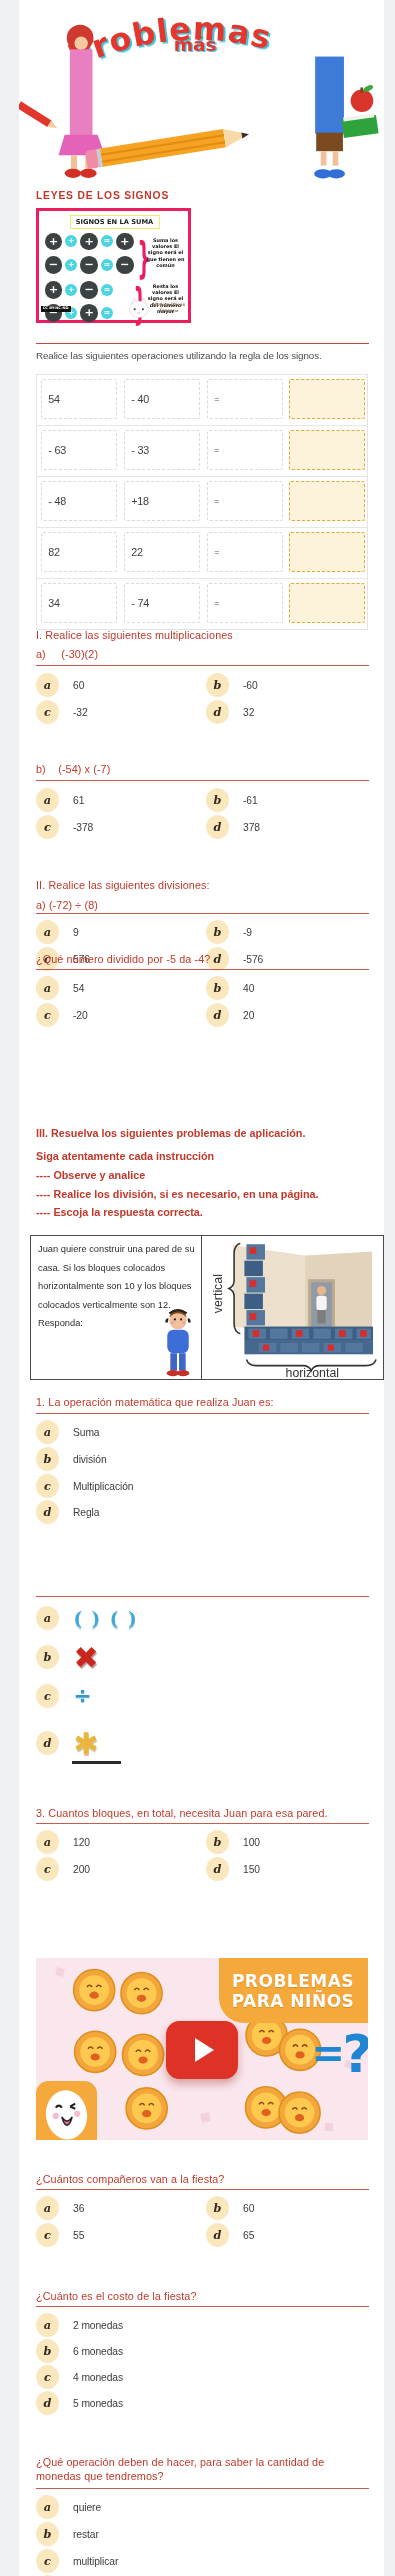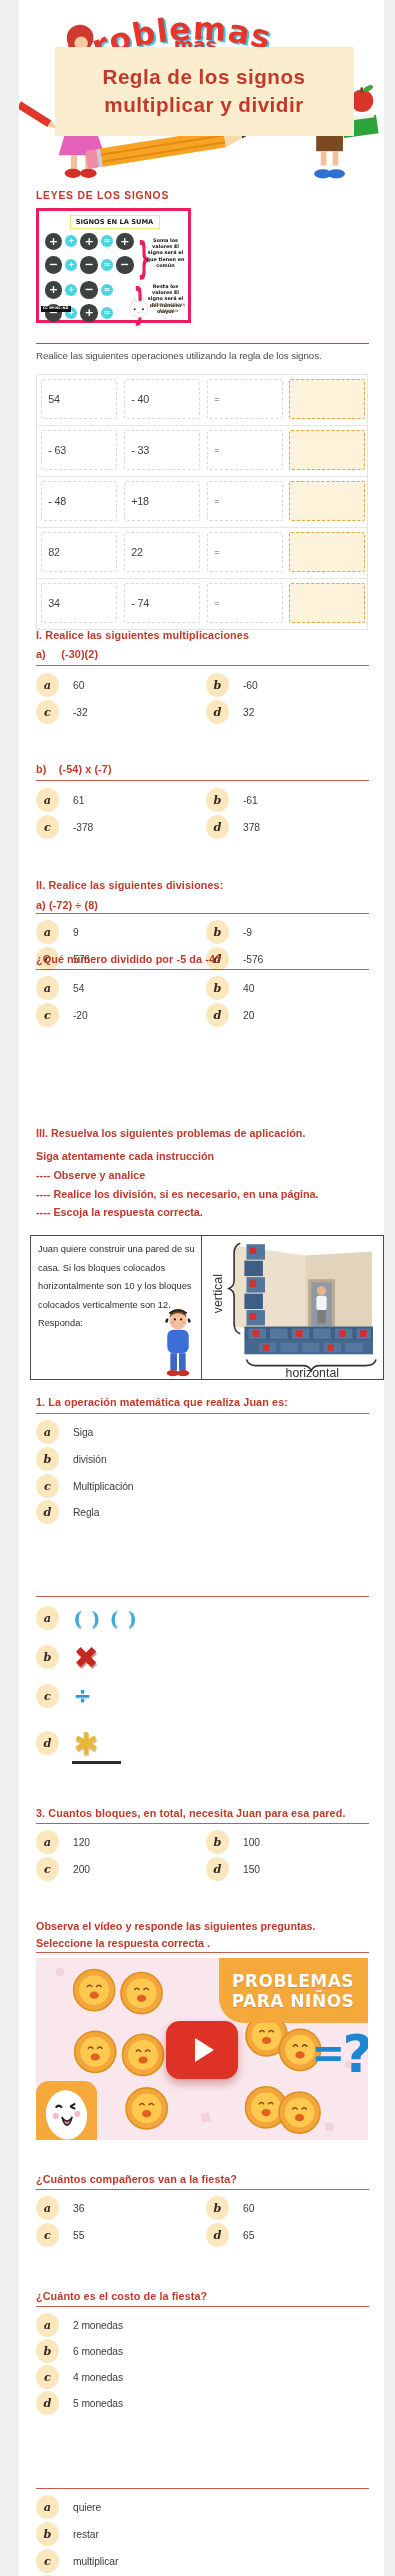--- a/index.html
+++ b/index.html
@@ -35,21 +35,21 @@
   .ops{position:absolute;left:17px;top:374px;width:332px;background:#fff;border:0.5px solid #e4e4e4;box-sizing:border-box}
   .ops-row{position:relative;height:50px;border-bottom:0.5px solid #e6e6e6}
   .ops-row:last-child{border-bottom:none}
   .cell{position:absolute;top:4.1px;height:40px;width:76px;box-sizing:border-box;border:1px dashed #d9d9d9;border-radius:2.1px;
     background:#fff;display:flex;align-items:center;padding-left:6.7px;font-size:10.8px;font-weight:500;color:#3f3f3f;letter-spacing:-0.2px}
   .cell.eq{font-size:8.8px;color:#555}
   .cell.ans{background:#fcf3da;border-color:#e2a63d}
 
   
   .q{position:absolute;left:17.5px;width:333px}
-  .qt{position:absolute;left:0;font-weight:700;font-size:10.8px;line-height:14.4px;color:#c2392b;letter-spacing:0.1px}
+  .qt{position:absolute;left:0;font-weight:400;font-size:10.8px;line-height:14.4px;color:#c2392b;letter-spacing:0.1px}
   .qrule{position:absolute;left:0;width:333px;border-top:1px solid rgba(192,74,58,.9)}
   .opts{position:absolute;left:0;width:333px}
   .opt{position:absolute;display:flex;align-items:center;height:24px}
   .badge{flex:0 0 23px;width:23px;height:24px;border-radius:50%;background:#fae7be;display:flex;align-items:center;justify-content:center;
     font:italic 700 11.3px "DejaVu Serif",serif;color:#33291f}
   .otext{margin-left:14px;font-size:10.3px;font-weight:500;color:#3c3c3c;letter-spacing:-0.1px;white-space:nowrap}
   .icon-parens{margin-left:14.4px;font:700 18.5px "DejaVu Serif",serif;color:#3fa9dc;text-shadow:0 1.5px 0.5px rgba(30,90,140,.3);letter-spacing:1.5px}
   .icon-cross{margin-left:14.4px;font:700 30px "DejaVu Sans",sans-serif;color:#c8271f;text-shadow:1px 1.5px 1px rgba(120,10,0,.45)}
   .icon-divide{margin-left:14.4px;font:700 21.6px "DejaVu Sans",sans-serif;color:#2e9bd6;text-shadow:0 1px 0.5px rgba(20,80,130,.3)}
   .icon-asterisk{margin-left:14.4px;font:700 30px "DejaVu Sans",sans-serif;color:#e9b63c;text-shadow:0.5px 1.5px 1px rgba(150,100,0,.4)}
@@ -122,24 +122,20 @@
       <ellipse cx="616" cy="338" rx="17" ry="9" fill="#2f6fd6"></ellipse>
 
       <circle cx="666" cy="196" r="22" fill="#d8352a"></circle>
       <rect x="663" y="170" width="5" height="10" fill="#6b4a22"></rect>
       <ellipse cx="678" cy="172" rx="10" ry="5" fill="#3fa83c" transform="rotate(-25 678 172)"></ellipse>
       <g transform="rotate(-8 662 245)">
         <rect x="628" y="228" width="68" height="36" fill="#2fa33b"></rect>
         <rect x="632" y="224" width="60" height="8" fill="#eef3ee"></rect>
       </g>
     </svg>
-    <div class="title-card">
-      <div class="tl">Regla de los signos</div>
-      <div class="tl">multiplicar y dividir</div>
-    </div>
   </div>
 
   <div class="leyes">LEYES DE LOS SIGNOS</div>
 
   <div class="info">
     <div class="info-banner">SIGNOS EN LA SUMA</div>
     <div class="sign-row" style="top:21.6px">
       <span class="big">+</span>
       <span class="small">+</span>
       <span class="big">+</span>
@@ -389,21 +385,21 @@
       <text x="162" y="274" font-size="24" fill="#333">horizontal</text>
     </svg>
   </div>
 
   <div class="q" style="top:1395px;height:139px">
     <div class="qt" style="top:0">1. La operación matemática que realiza Juan es:</div>
     <div class="qrule" style="top:18px"></div>
     <div class="opts" style="top:25px;height:107px">
       <div class="opt" style="left:0;top:0">
             <span class="badge">a</span>
-            <span class="otext">Siga</span>
+            <span class="otext">Suma</span>
           </div>
       <div class="opt" style="left:0;top:27px">
             <span class="badge">b</span>
             <span class="otext">división</span>
           </div>
       <div class="opt" style="left:0;top:54px">
             <span class="badge">c</span>
             <span class="otext">Multiplicación</span>
           </div>
       <div class="opt" style="left:0;top:80px">
@@ -452,25 +448,20 @@
             <span class="badge">c</span>
             <span class="otext">200</span>
           </div>
       <div class="opt" style="left:170px;top:27px">
             <span class="badge">d</span>
             <span class="otext">150</span>
           </div>
     </div>
   </div>
 
-  <div class="q" style="top:1919px;height:36px">
-    <div class="red-line" style="top:0">Observa el vídeo y responde las  siguientes preguntas.</div>
-    <div class="red-line" style="top:17px">Seleccione la respuesta correcta .</div>
-    <div class="qrule" style="top:33px"></div>
-  </div>
 
   <div class="video">
     <div class="confetti" style="left:20.6px;top:10.3px;width:8.2px;height:8.2px;transform:rotate(15deg)"></div>
     <div class="confetti" style="left:165px;top:155px;width:9.3px;height:9.3px;transform:rotate(-10deg)"></div>
     <div class="confetti" style="left:309px;top:103px;width:7.2px;height:7.2px;transform:rotate(25deg)"></div>
     <div class="confetti" style="left:289px;top:165px;width:8.2px;height:8.2px"></div>
     <svg style="position:absolute;left:0;top:0" width="332" height="182" viewBox="0 0 645 353">
       <defs>
         <g id="coin">
           <circle r="40" fill="#f2a63b" stroke="#dd8f1e" stroke-width="3"></circle>
@@ -550,20 +541,21 @@
             <span class="otext">4 monedas</span>
           </div>
       <div class="opt" style="left:0;top:78px">
             <span class="badge">d</span>
             <span class="otext">5 monedas</span>
           </div>
     </div>
   </div>
 
   <div class="q" style="top:2455px;height:155px">
+    <div class="qt" style="top:0">¿Qué operación deben de hacer,  para saber la cantidad de monedas que tendremos?</div>
     <div class="qrule" style="top:33px"></div>
     <div class="opts" style="top:40px;height:107px">
       <div class="opt" style="left:0;top:0">
             <span class="badge">a</span>
             <span class="otext">quiere</span>
           </div>
       <div class="opt" style="left:0;top:27px">
             <span class="badge">b</span>
             <span class="otext">restar</span>
           </div>

